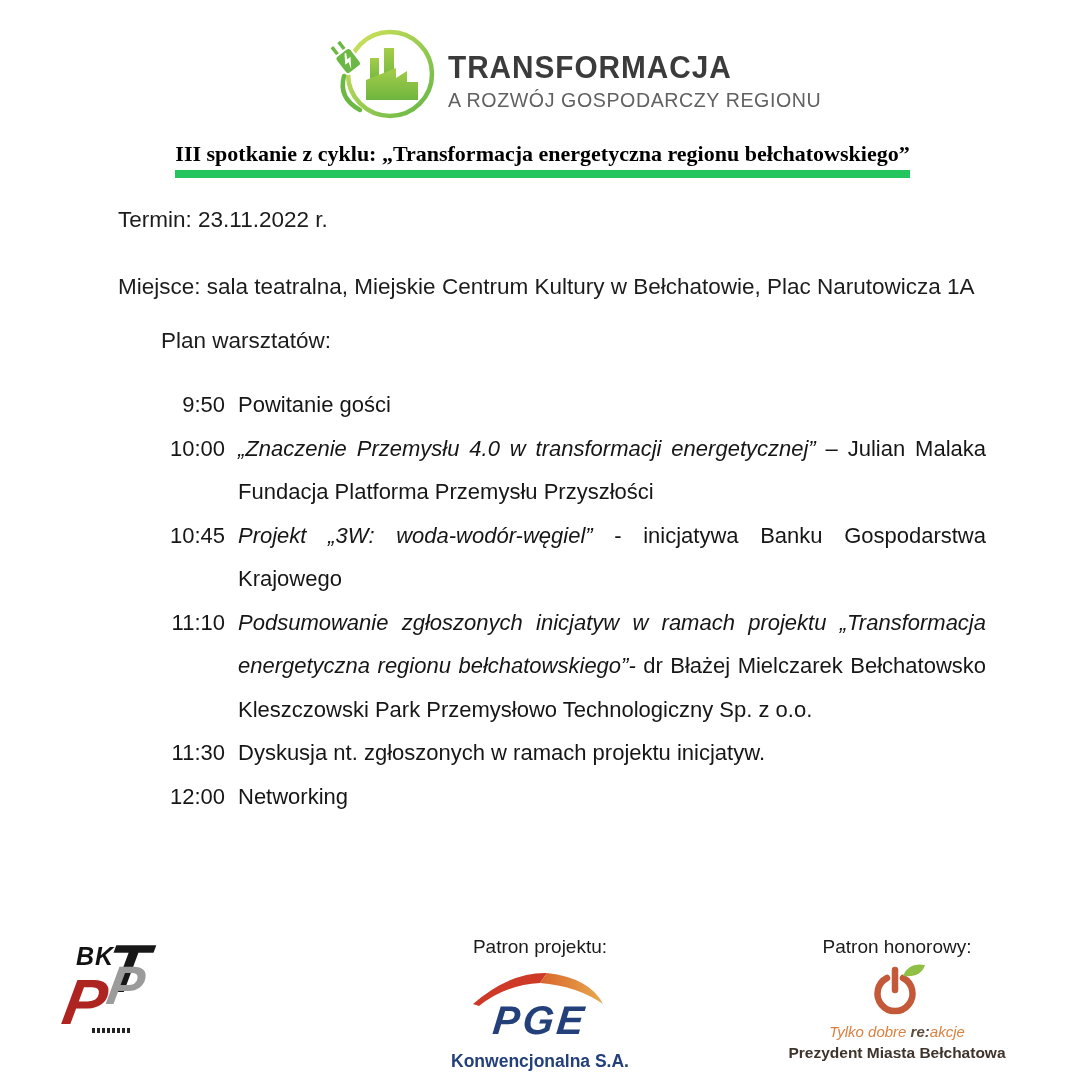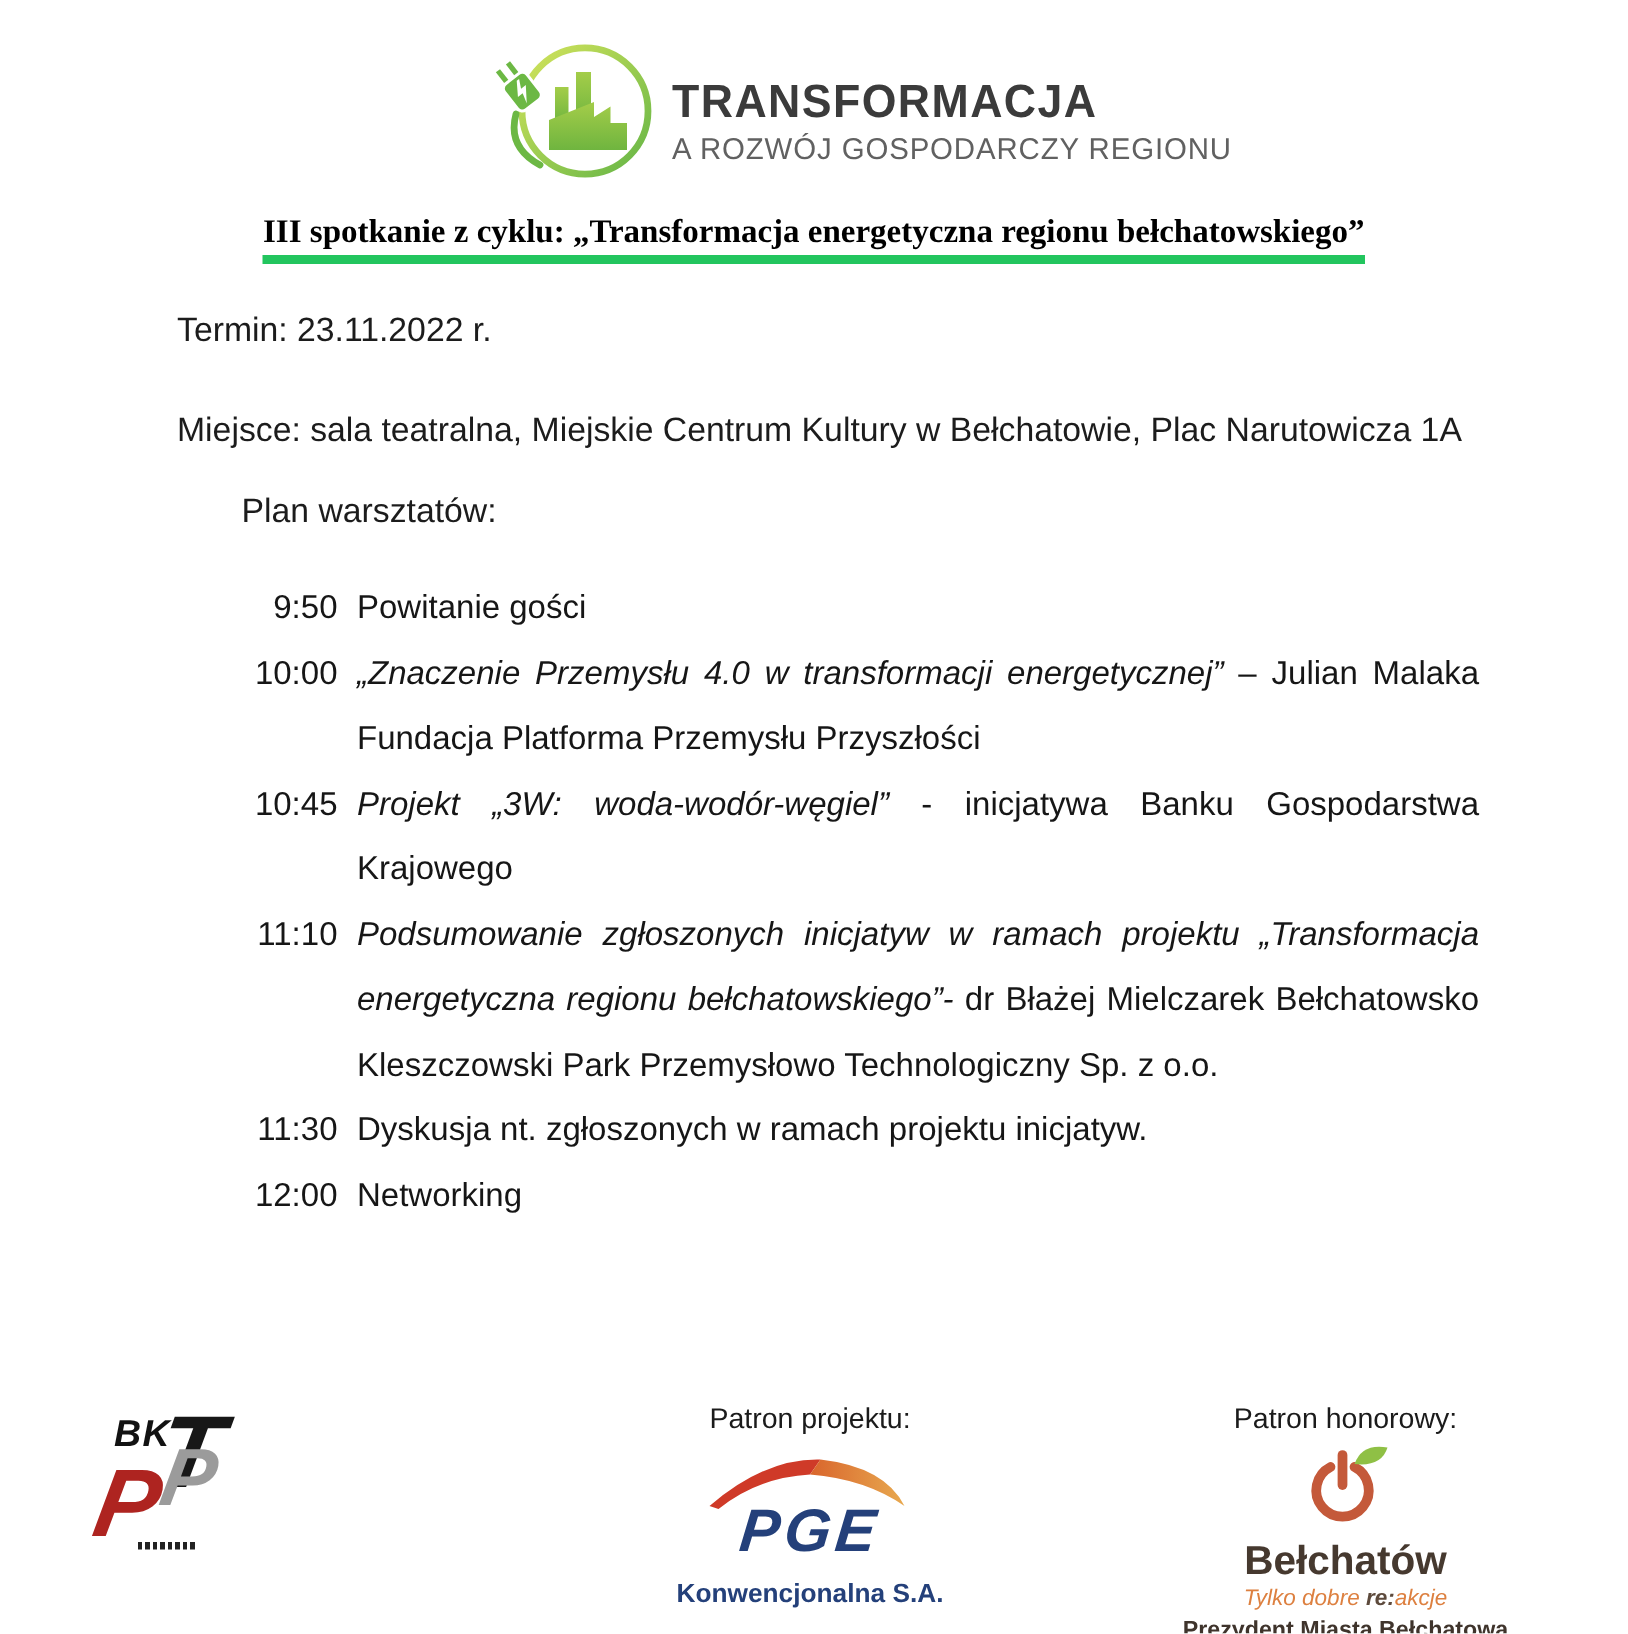--- a/index.html
+++ b/index.html
@@ -19,21 +19,21 @@
   }
   .brand-sub {
     font-size:20px; color:#616161; letter-spacing:.6px; margin-top:3px;
     transform:scaleX(.98); transform-origin:left;
   }
 
   
   .heading-wrap { position:absolute; top:141px; left:0; width:100%; text-align:center; }
   .heading {
     display:inline-block; font-family:"Liberation Serif", serif; font-weight:bold;
-    font-size:22px; color:#000; border-bottom:6px solid #22c55e; padding-bottom:3px;
+    font-size:22px; color:#000; border-bottom:8px solid #22c55e; padding-bottom:3px;
   }
 
   
   .info { position:absolute; left:118px; font-size:22.5px; color:#1c1c1c; }
   .info.termin  { top:207px; }
   .info.miejsce { top:274px;text-align:right; }
   .info.plan    { top:328px;margin-left:43px; }
 
   
   .schedule { position:absolute; left:160px; top:383px; width:826px;
@@ -194,19 +194,18 @@
   </div>
 
   <div class="fcol c3">
     <div class="fcol-label">Patron honorowy:</div>
     <div class="belch">
       <svg width="76" height="56" viewBox="0 0 76 56">
         <path d="M28,16 A17.5,17.5 0 1 0 44,16" fill="none" stroke="#c4593a" stroke-width="6.5" stroke-linecap="round"></path>
         <line x1="36" y1="8" x2="36" y2="28" stroke="#c4593a" stroke-width="6.5" stroke-linecap="round"></line>
         <path d="M44,14 Q49,0 66,3 Q62,16 44,14 Z" fill="#8fc045"></path>
       </svg>
-      <div class="belch-name">Bełchatów</div>
       <div class="belch-tag"><span class="t1">Tylko dobre </span><span class="t2">re:</span><span class="t3">akcje</span></div>
       <div class="belch-sub">Prezydent Miasta Bełchatowa</div>
     </div>
   </div>
 
 </div>
 
 </body></html>

